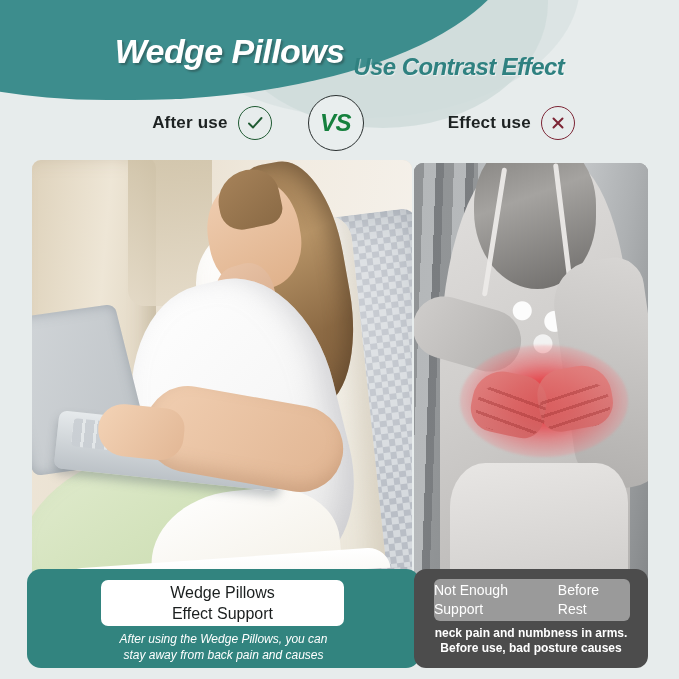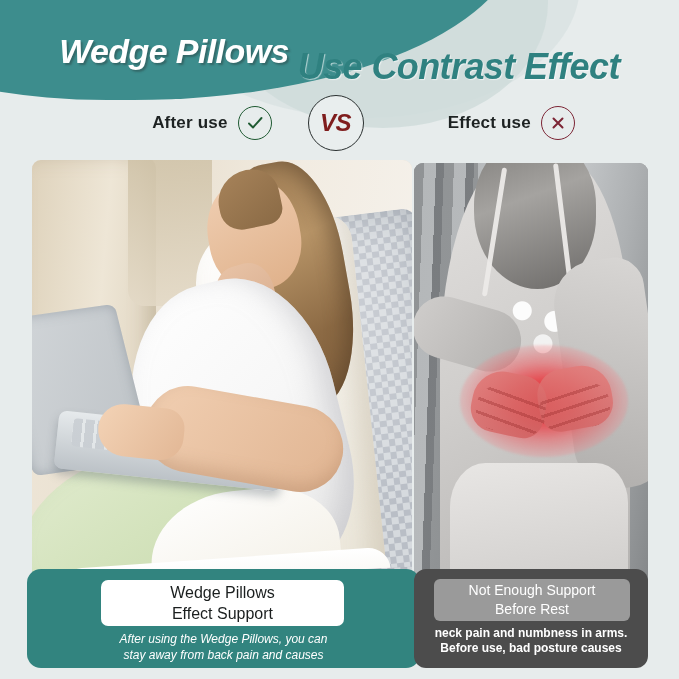--- a/index.html
+++ b/index.html
@@ -36,21 +36,21 @@
     display:flex;align-items:center;justify-content:center;
     white-space:nowrap;
     pointer-events:none;
   }
   .title-a{
     font-size:34px;font-weight:bold;font-style:italic;
     color:#ffffff;letter-spacing:-0.6px;
     text-shadow:2px 2px 2px rgba(40,60,60,.45);
   }
   .title-b{
-    font-size:36px;font-weight:bold;font-style:italic;
+    font-size:24px;font-weight:bold;font-style:italic;
     color:#2f8180;letter-spacing:-0.6px;
     margin-left:9px;
     text-shadow:1px 1px 1px rgba(255,255,255,.6);
     margin-top:32px;
   }
 
   
   .compare-row{
     position:absolute;left:0;top:99px;width:679px;height:48px;
     display:flex;align-items:center;justify-content:center;
@@ -68,21 +68,21 @@
     width:34px;height:34px;border:1.6px solid #1f5a32;margin-left:10px;
   }
   .circ-x{
     width:34px;height:34px;border:1.6px solid #7c2535;margin-left:10px;
   }
   .circ-vs{
     width:56px;height:56px;border:1.6px solid #2a3030;margin:0 36px;
     background:#e9eeee;
   }
   .vs-text{
-    font-size:24px;font-weight:bold;font-style:italic;color:#7f1d1d;
+    font-size:24px;font-weight:bold;font-style:italic;color:#15803d;
     letter-spacing:-.5px;
   }
 
   
   .panel{
     position:absolute;overflow:hidden;border-radius:9px;
   }
   .panel-left{left:32px;top:160px;width:380px;height:502px;background:#e6e0d4;}
   .panel-right{left:414px;top:163px;width:234px;height:499px;background:#9b9b9b;}
 
@@ -338,21 +338,21 @@
 
   .cap-right{
     position:absolute;left:414px;top:569px;width:234px;height:99px;
     background:#4c4c4c;
     border-radius:12px;
     z-index:5;
   }
   .cap-right-box{
     position:absolute;left:20px;top:10px;width:196px;height:42px;
     background:#9a9a9a;border-radius:6px;
-    display:flex;flex-direction:column;align-items:center;justify-content:center;
+    display:flex;flex-direction:row;align-items:center;justify-content:center;
   }
   .cap-right-box div{
     font-size:14px;color:#ffffff;line-height:19px;
   }
   .cap-right-sub{
     position:absolute;left:0;top:57px;width:234px;
     text-align:center;color:#ffffff;font-size:12px;line-height:15px;font-weight:bold;
   }
 
   svg{display:block;}

